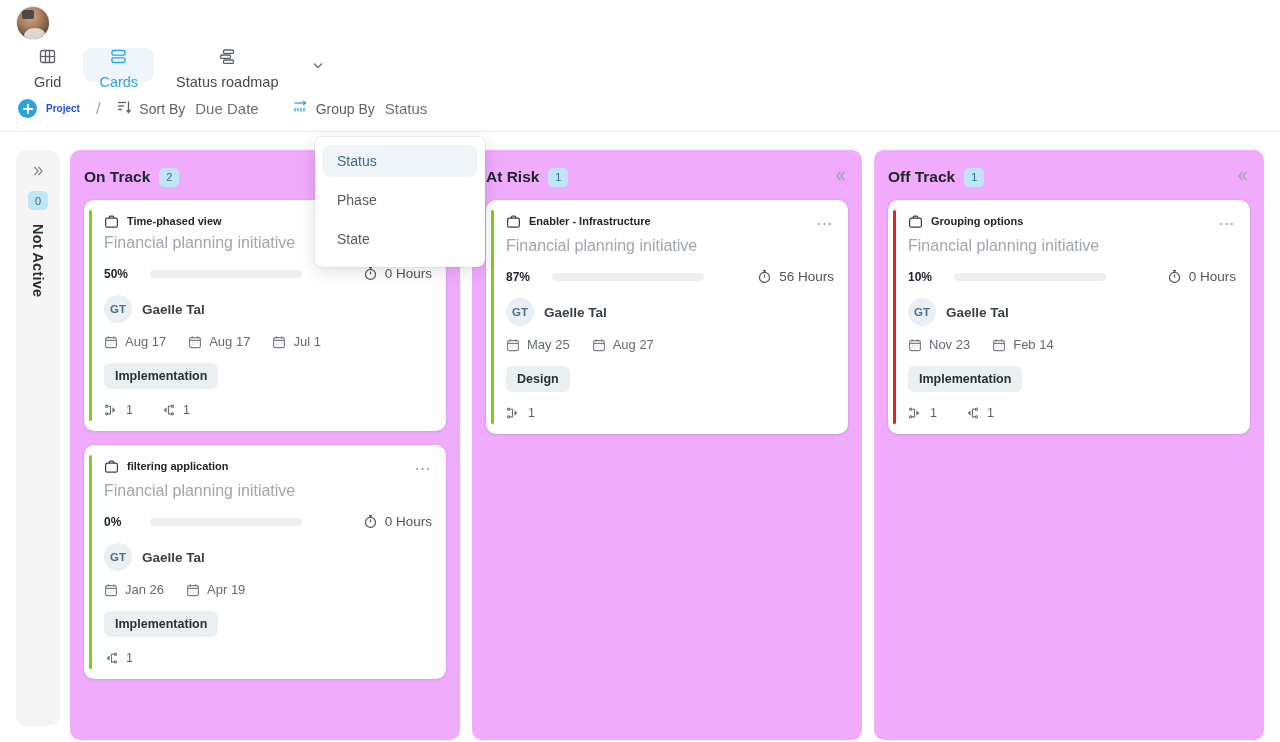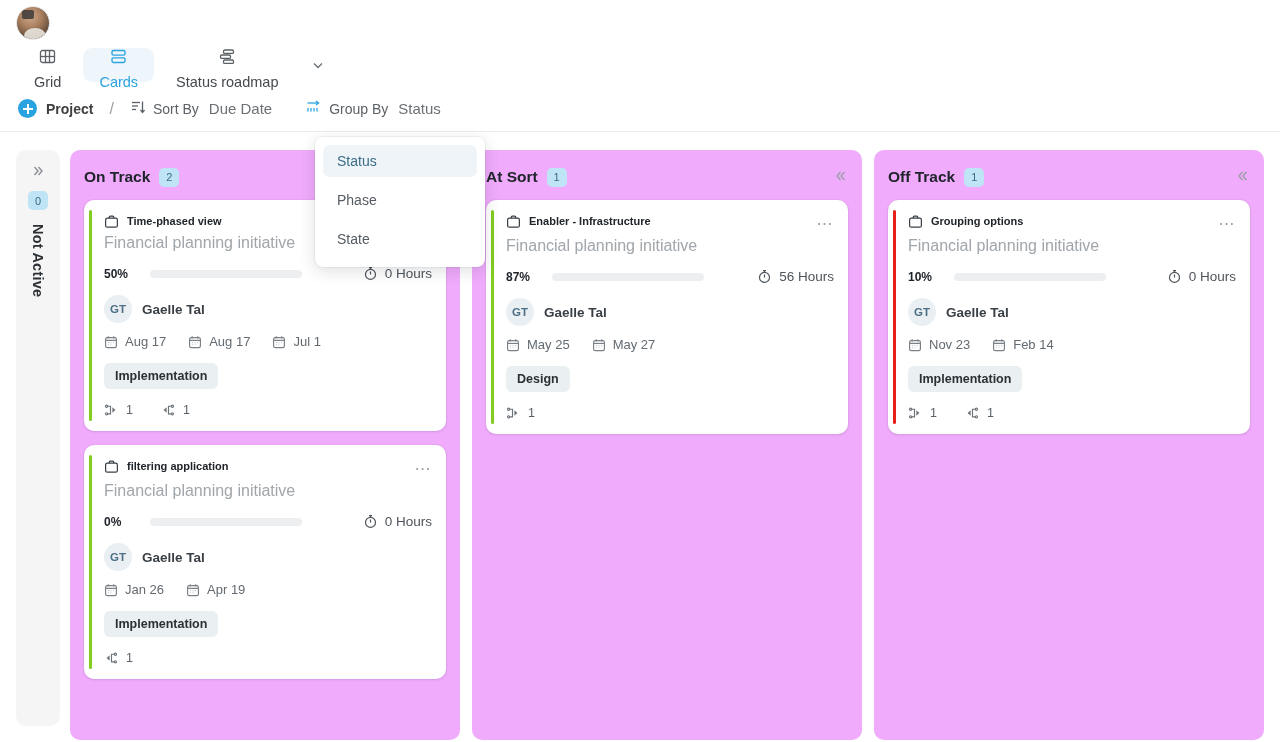--- a/index.html
+++ b/index.html
@@ -47,21 +47,21 @@
   .chev-down { margin-left: 10px; color: #6d7379; display: flex; align-items: center; cursor: pointer; }
 
   
   .toolbar {
     display: flex; align-items: center;
     height: 46px; padding-left: 18px; gap: 0;
     border-bottom: 1px solid #e9ebed;
   }
   .tb-project {
     display: flex; align-items: center; gap: 9px;
-    color: #404040; font-size: 14px; font-weight: bold; cursor: pointer;
+    color: #1d4ed8; font-size: 10px; font-weight: bold; cursor: pointer;
   }
   .plus-circle {
     width: 19px; height: 19px; border-radius: 50%;
     background: #29a3df; position: relative; flex: none;
   }
   .plus-circle::before, .plus-circle::after {
     content: ""; position: absolute; background: #fff;
   }
   .plus-circle::before { left: 4.5px; top: 8.6px; width: 10px; height: 2px; }
   .plus-circle::after  { top: 4.5px; left: 8.6px; height: 10px; width: 2px; }
@@ -465,21 +465,21 @@
                   <circle cx="11.4" cy="10.8" r="1.1"></circle>
                   <path d="M10.1 3.2H7.5v7.6h2.6"></path>
                 </svg>
               </span>
               <span>1</span>
             </span>
           </div></div>
       </div>
       <div class="col">
         <div class="col-head">
-          <span class="col-title">At Sort</span>
+          <span class="col-title">At Risk</span>
           <span class="badge">1</span>
           <span class="col-collapse"><svg width="14" height="14" viewBox="0 0 14 14" fill="none" stroke="#9aa0a6" stroke-width="1.4">
               <polyline points="6.5,3 3,7 6.5,11"></polyline>
               <polyline points="10.5,3 7,7 10.5,11"></polyline>
             </svg></span>
         </div>
         <div class="card"><span class="accent" style="background:#81cc1f"></span><div class="card-top">
             <div class="card-title">
               <span style="display:flex;align-items:center;">
                 <svg width="15" height="15" viewBox="0 0 15 15" fill="none" stroke="#3a4046" stroke-width="1.25">
@@ -531,21 +531,21 @@
                   <line x1="1.6" y1="5.4" x2="12.4" y2="5.4"></line>
                   <line x1="4.2" y1="1.3" x2="4.2" y2="3.4"></line>
                   <line x1="9.8" y1="1.3" x2="9.8" y2="3.4"></line>
                   <line x1="4.2" y1="7.6" x2="4.6" y2="7.6"></line>
                   <line x1="6.8" y1="7.6" x2="7.2" y2="7.6"></line>
                   <line x1="9.4" y1="7.6" x2="9.8" y2="7.6"></line>
                   <line x1="4.2" y1="9.7" x2="4.6" y2="9.7"></line>
                   <line x1="6.8" y1="9.7" x2="7.2" y2="9.7"></line>
                 </svg>
               </span>
-              <span>May 27</span>
+              <span>Aug 27</span>
             </span>
           </div><span class="tag">Design</span><div class="metrics">
             <span class="metric">
               <span style="display:flex;align-items:center;">
                 <svg width="14" height="14" viewBox="0 0 14 14" fill="none" stroke="#6b7278" stroke-width="1.15">
                   <circle cx="2.6" cy="3.2" r="1.1"></circle>
                   <circle cx="2.6" cy="10.8" r="1.1"></circle>
                   <path d="M3.9 3.2h2.6v7.6H3.9"></path>
                   <path d="M8.4 4.3 11.4 7l-3 2.7z" fill="#6b7278" stroke="none"></path>
                 </svg>

